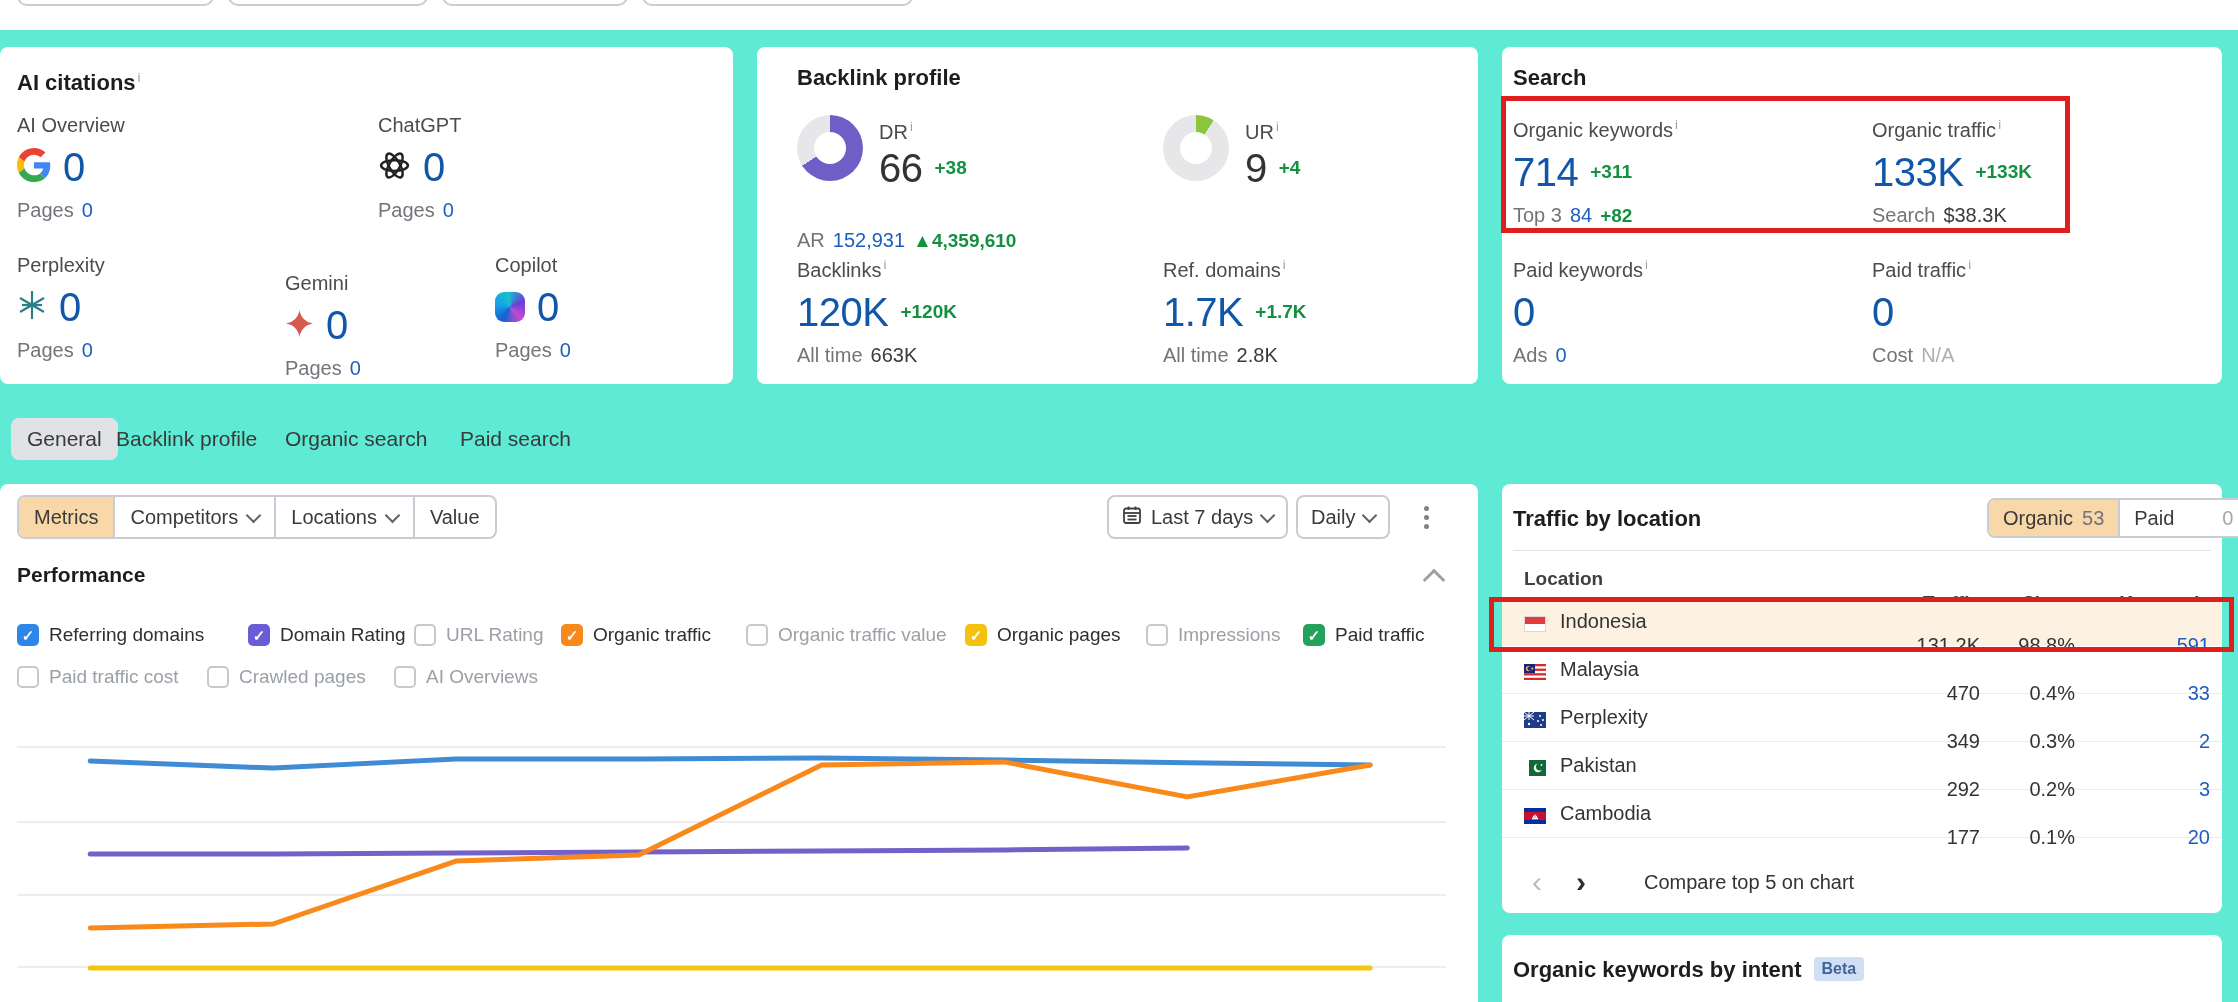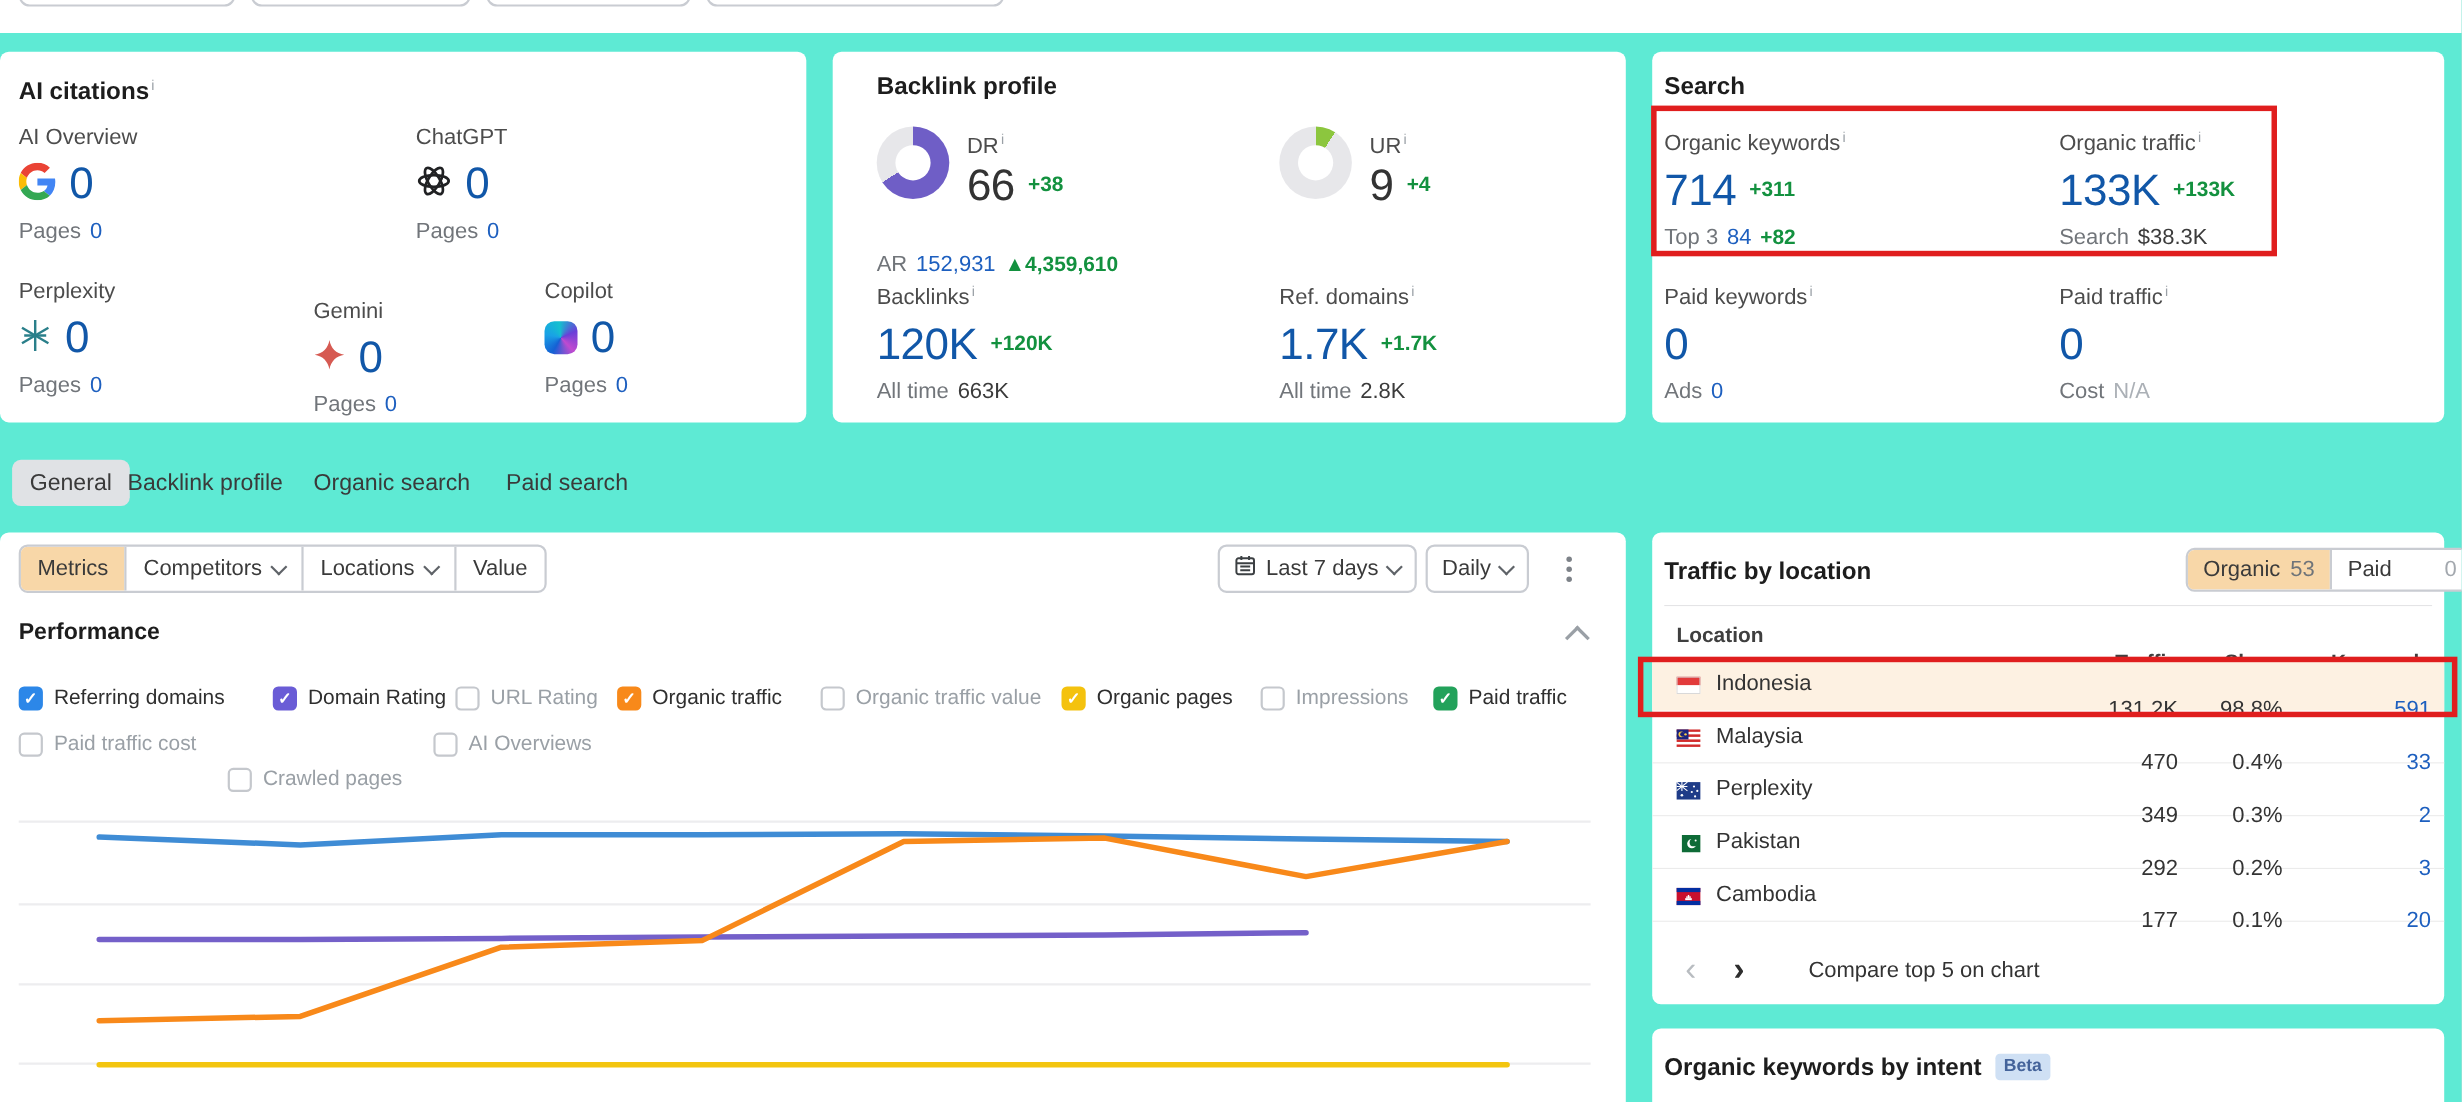--- a/index.html
+++ b/index.html
@@ -346,21 +346,21 @@
       </label>
     <label class="cb" style="left:1303px;top:139px;">
         <span class="box" style="background: rgb(35, 162, 91); border-color: rgb(35, 162, 91);">✓</span>
         <span class="lb">Paid traffic</span>
       </label>
 
     <label class="cb" style="left:17px;top:181px;">
         <span class="box"></span>
         <span class="lb muted">Paid traffic cost</span>
       </label>
-    <label class="cb" style="left:207px;top:181px;margin-top:32px;">
+    <label class="cb" style="left:207px;top:181px;">
         <span class="box"></span>
         <span class="lb muted">Crawled pages</span>
       </label>
     <label class="cb" style="left:394px;top:181px;">
         <span class="box"></span>
         <span class="lb muted">AI Overviews</span>
       </label>
 
     <svg id="perf-chart" style="position:absolute;left:0;top:211px;" width="1478" height="307" viewBox="0 0 1478 307">
         <line x1="17" x2="1446" y1="51.9" y2="51.9" stroke="#ededef" stroke-width="2"></line>

